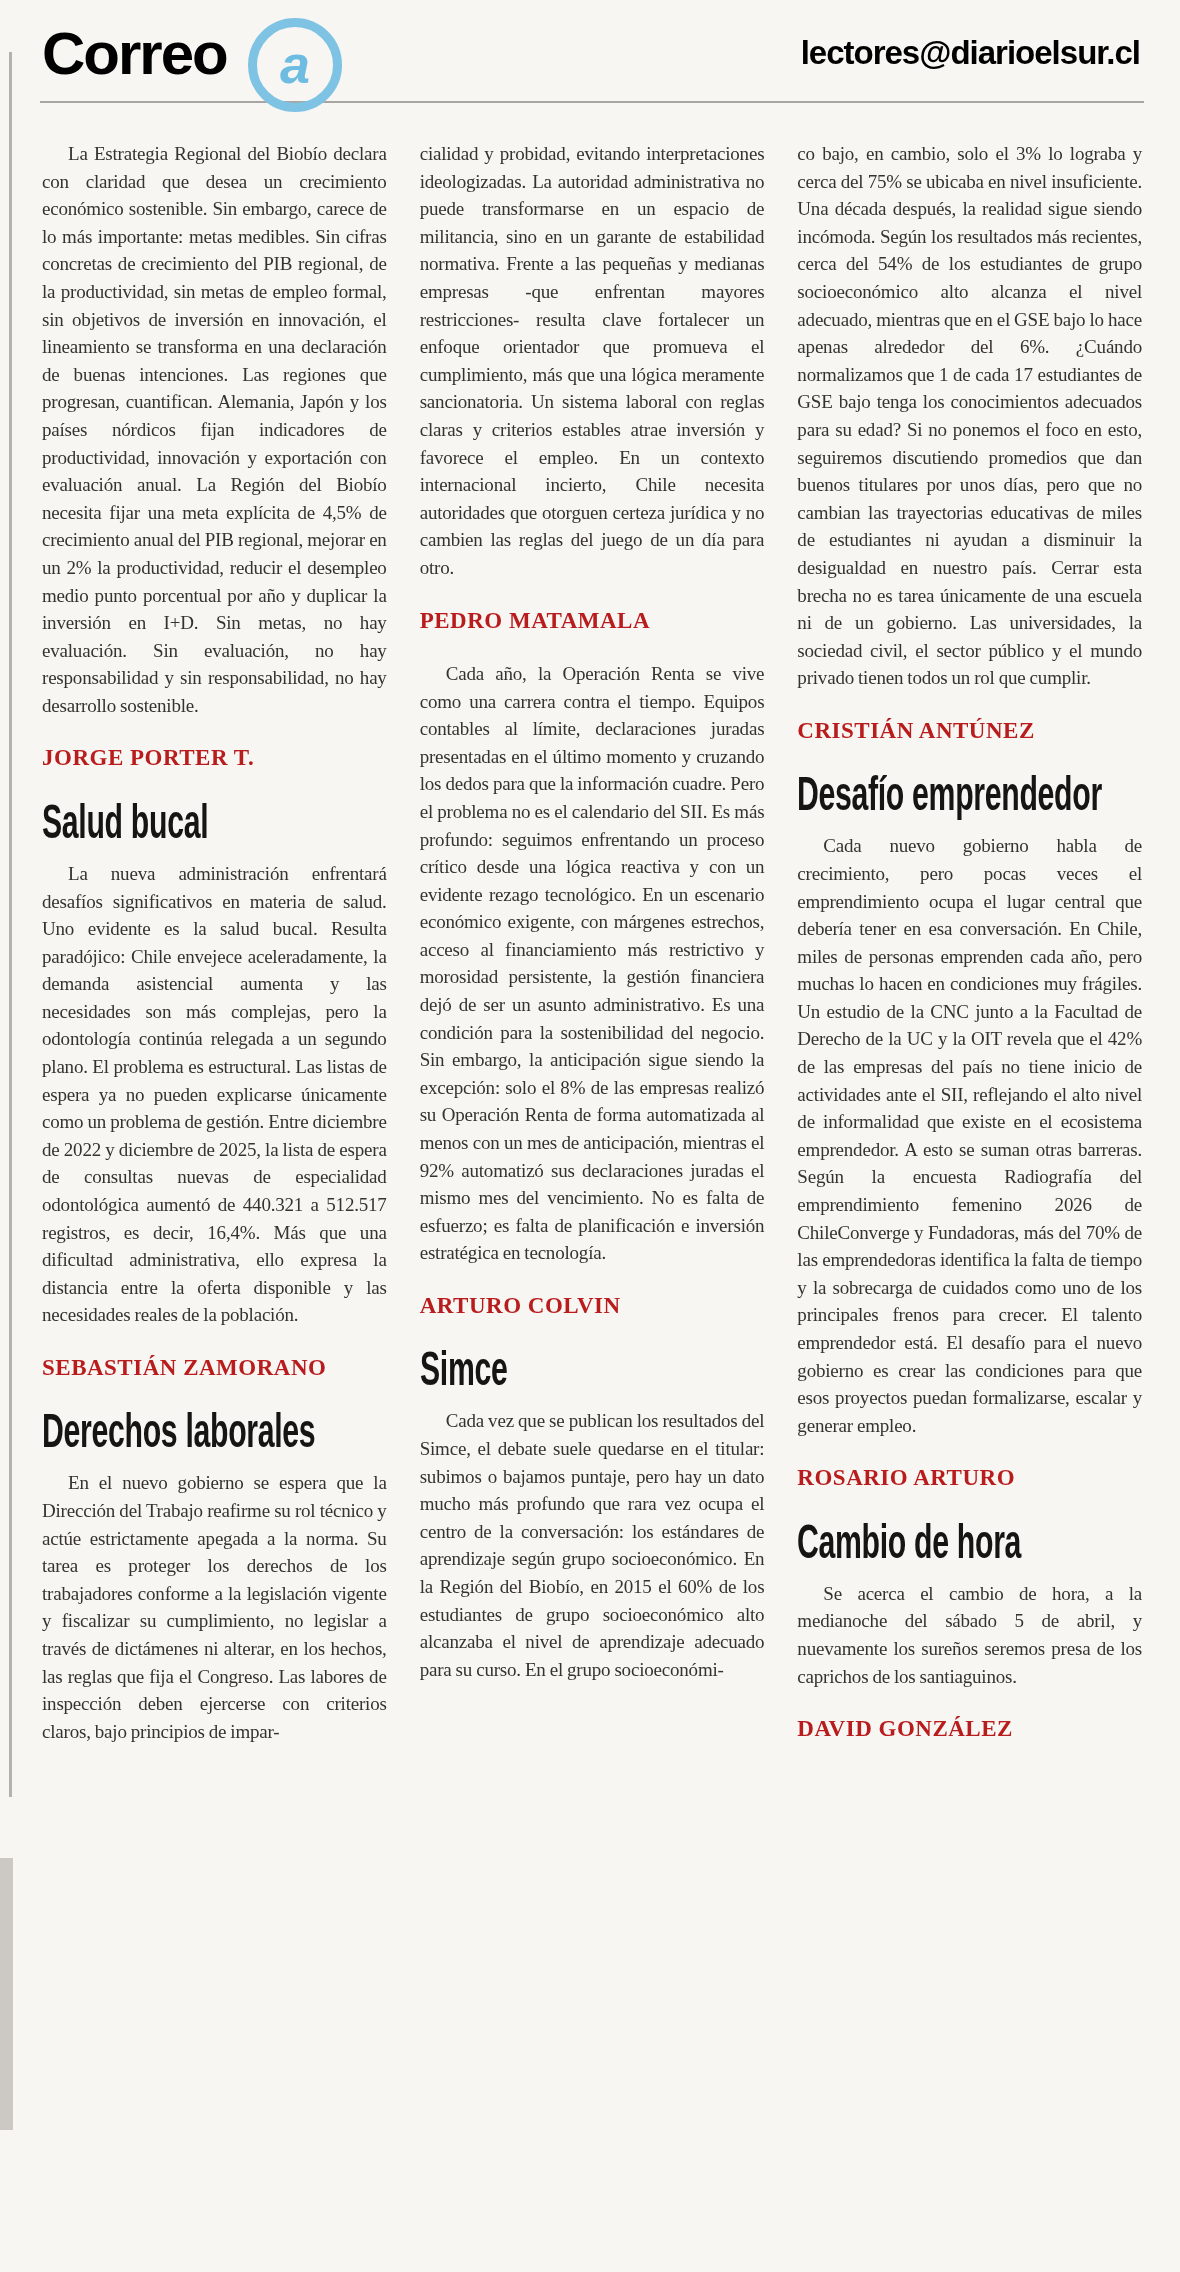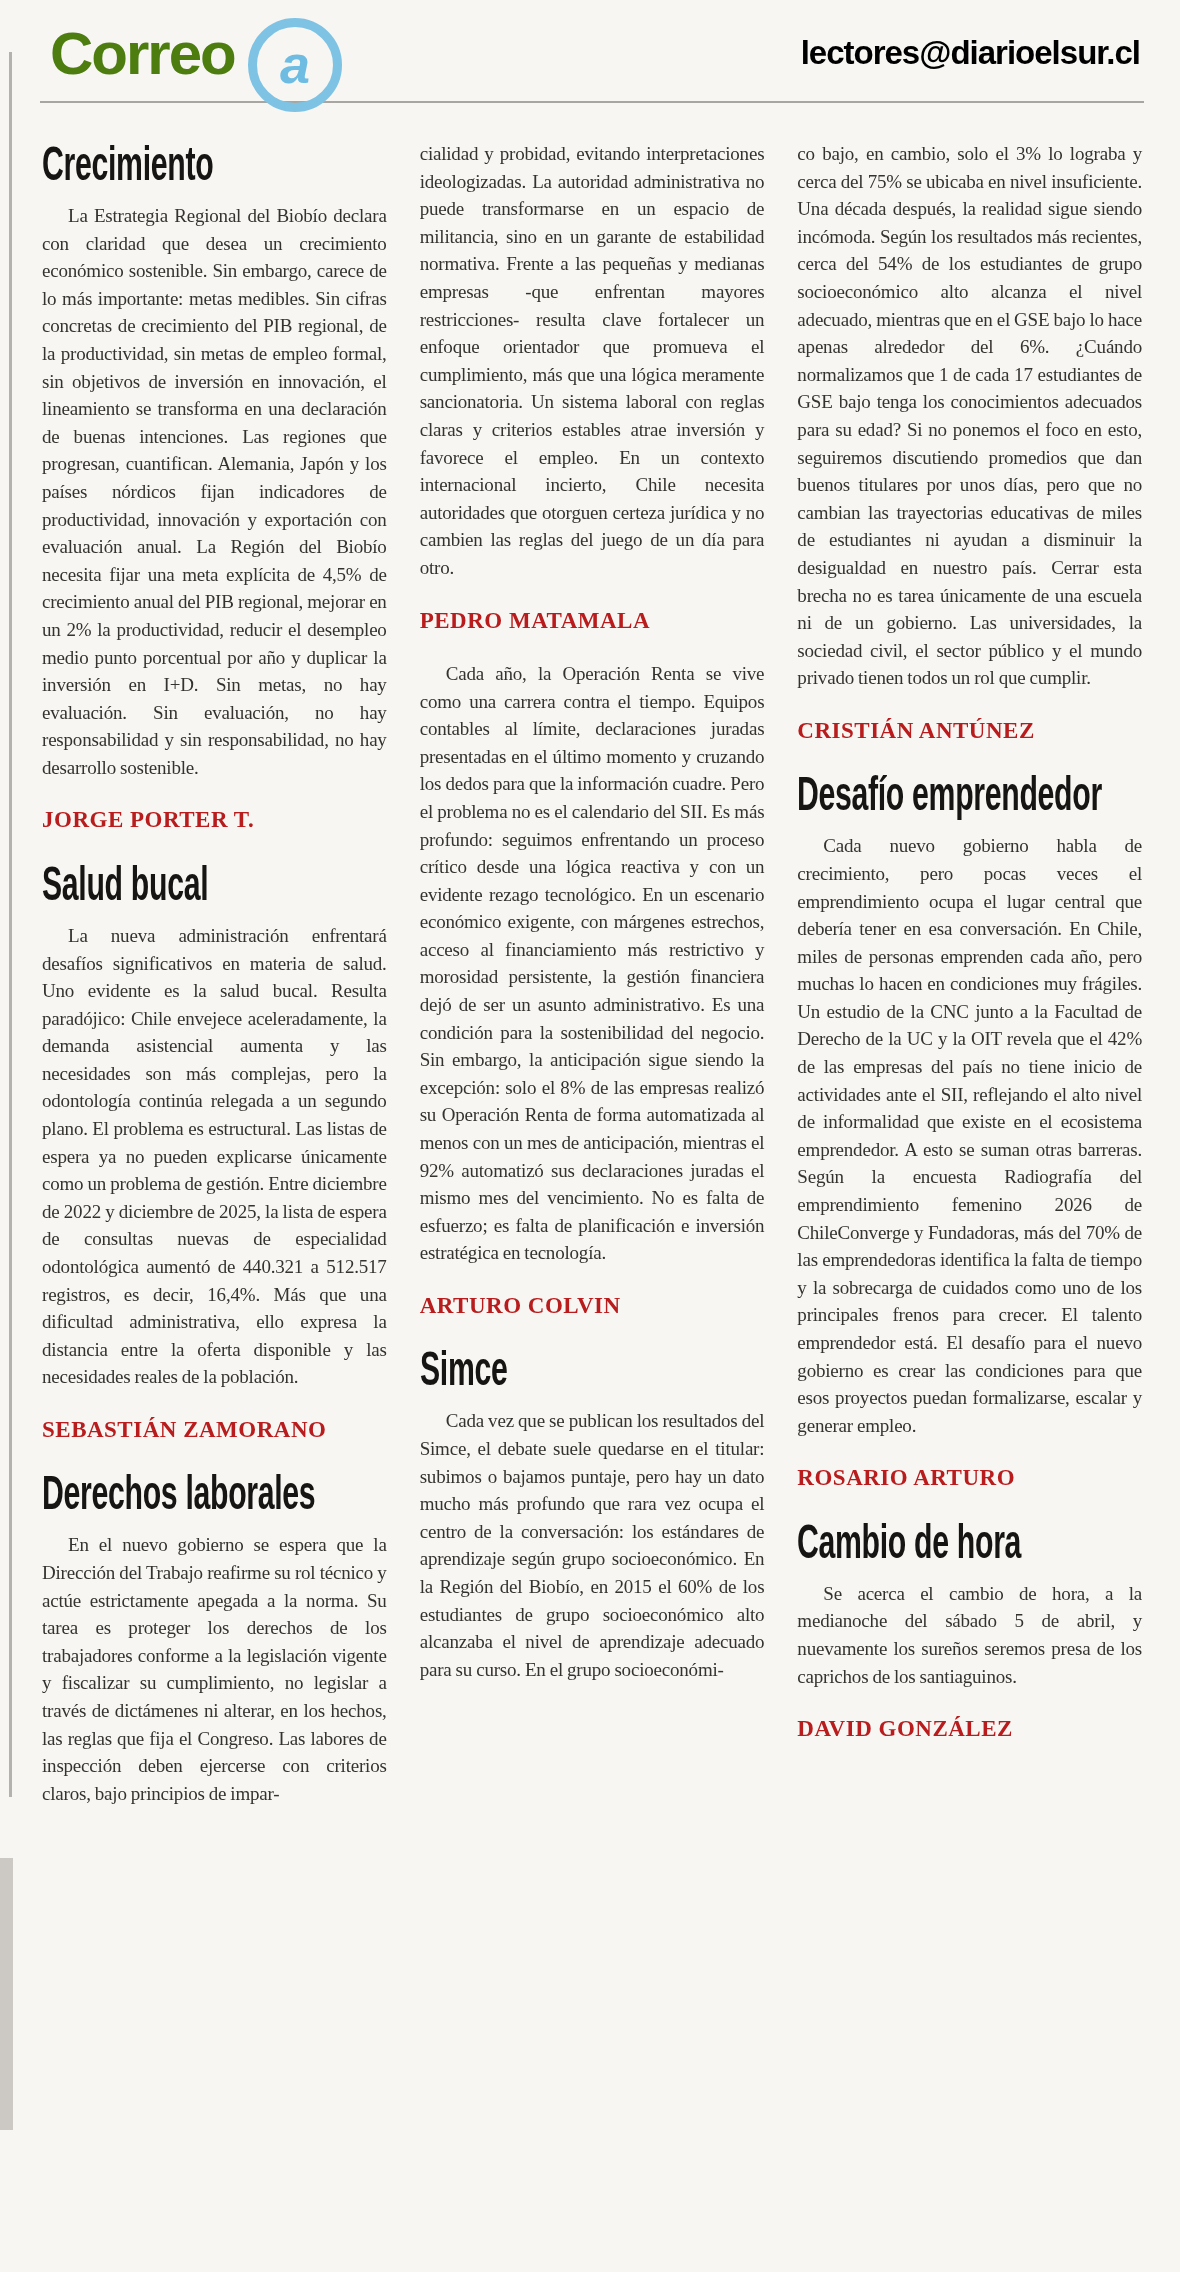--- a/index.html
+++ b/index.html
@@ -10,23 +10,23 @@
     position:relative;
     font-family:"Liberation Serif", serif;
   }
   
   .edge-line{position:absolute;left:9px;top:52px;width:3px;height:1745px;background:#8f8d8a;opacity:.65;}
   .edge-shadow{position:absolute;left:0;top:1858px;width:13px;height:272px;background:#ccc9c4;}
 
   
   .header{position:relative;height:128px;}
   .brand{
-    position:absolute;left:50px;top:24px;
+    position:absolute;left:42px;top:24px;
     font:700 60px/1 "Liberation Sans", sans-serif;
-    color:#4d7c0f;letter-spacing:-2px;
+    color:#000000;letter-spacing:-2px;
   }
   .at-logo{
     position:absolute;left:248px;top:18px;
     width:76px;height:76px;border:9px solid #7ec3e4;border-radius:50%;
     display:flex;align-items:center;justify-content:center;
     background:transparent;z-index:2;
   }
   .at-logo span{
     font:700 italic 54px/1 "Liberation Sans", sans-serif;
     color:#6fbce2;margin-top:-2px;
@@ -82,21 +82,20 @@
   <div class="brand">Correo</div>
   <div class="at-logo">
     <span>a</span>
   </div>
   <div class="email">lectores@diarioelsur.cl</div>
   <div class="rule"></div>
 </div>
 
 <div class="columns" id="columns">
     <div class="col">
-      <h2 class="article-title"><span class="condense">Crecimiento</span></h2>
       <p class="body-p indent">La Estrategia Regional del Biobío declara con claridad que desea un crecimiento económico sostenible. Sin embargo, carece de lo más importante: metas medibles. Sin cifras concretas de crecimiento del PIB regional, de la productividad, sin metas de empleo formal, sin objetivos de inversión en innovación, el lineamiento se transforma en una declaración de buenas intenciones. Las regiones que progresan, cuantifican. Alemania, Japón y los países nórdicos fijan indicadores de productividad, innovación y exportación con evaluación anual. La Región del Biobío necesita fijar una meta explícita de 4,5% de crecimiento anual del PIB regional, mejorar en un 2% la productividad, reducir el desempleo medio punto porcentual por año y duplicar la inversión en I+D. Sin metas, no hay evaluación. Sin evaluación, no hay responsabilidad y sin responsabilidad, no hay desarrollo sostenible.</p>
       <div class="byline">JORGE PORTER T.</div>
       <h2 class="article-title"><span class="condense">Salud bucal</span></h2>
       <p class="body-p indent">La nueva administración enfrentará desafíos significativos en materia de salud. Uno evidente es la salud bucal. Resulta paradójico: Chile envejece aceleradamente, la demanda asistencial aumenta y las necesidades son más complejas, pero la odontología continúa relegada a un segundo plano. El problema es estructural. Las listas de espera ya no pueden explicarse únicamente como un problema de gestión. Entre diciembre de 2022 y diciembre de 2025, la lista de espera de consultas nuevas de especialidad odontológica aumentó de 440.321 a 512.517 registros, es decir, 16,4%. Más que una dificultad administrativa, ello expresa la distancia entre la oferta disponible y las necesidades reales de la población.</p>
       <div class="byline">SEBASTIÁN ZAMORANO</div>
       <h2 class="article-title"><span class="condense">Derechos laborales</span></h2>
       <p class="body-p indent">En el nuevo gobierno se espera que la Dirección del Trabajo reafirme su rol técnico y actúe estrictamente apegada a la norma. Su tarea es proteger los derechos de los trabajadores conforme a la legislación vigente y fiscalizar su cumplimiento, no legislar a través de dictámenes ni alterar, en los hechos, las reglas que fija el Congreso. Las labores de inspección deben ejercerse con criterios claros, bajo principios de impar-</p>
     </div>
     <div class="col">
       <p class="body-p">cialidad y probidad, evitando interpretaciones ideologizadas. La autoridad administrativa no puede transformarse en un espacio de militancia, sino en un garante de estabilidad normativa. Frente a las pequeñas y medianas empresas -que enfrentan mayores restricciones- resulta clave fortalecer un enfoque orientador que promueva el cumplimiento, más que una lógica meramente sancionatoria. Un sistema laboral con reglas claras y criterios estables atrae inversión y favorece el empleo. En un contexto internacional incierto, Chile necesita autoridades que otorguen certeza jurídica y no cambien las reglas del juego de un día para otro.</p>

